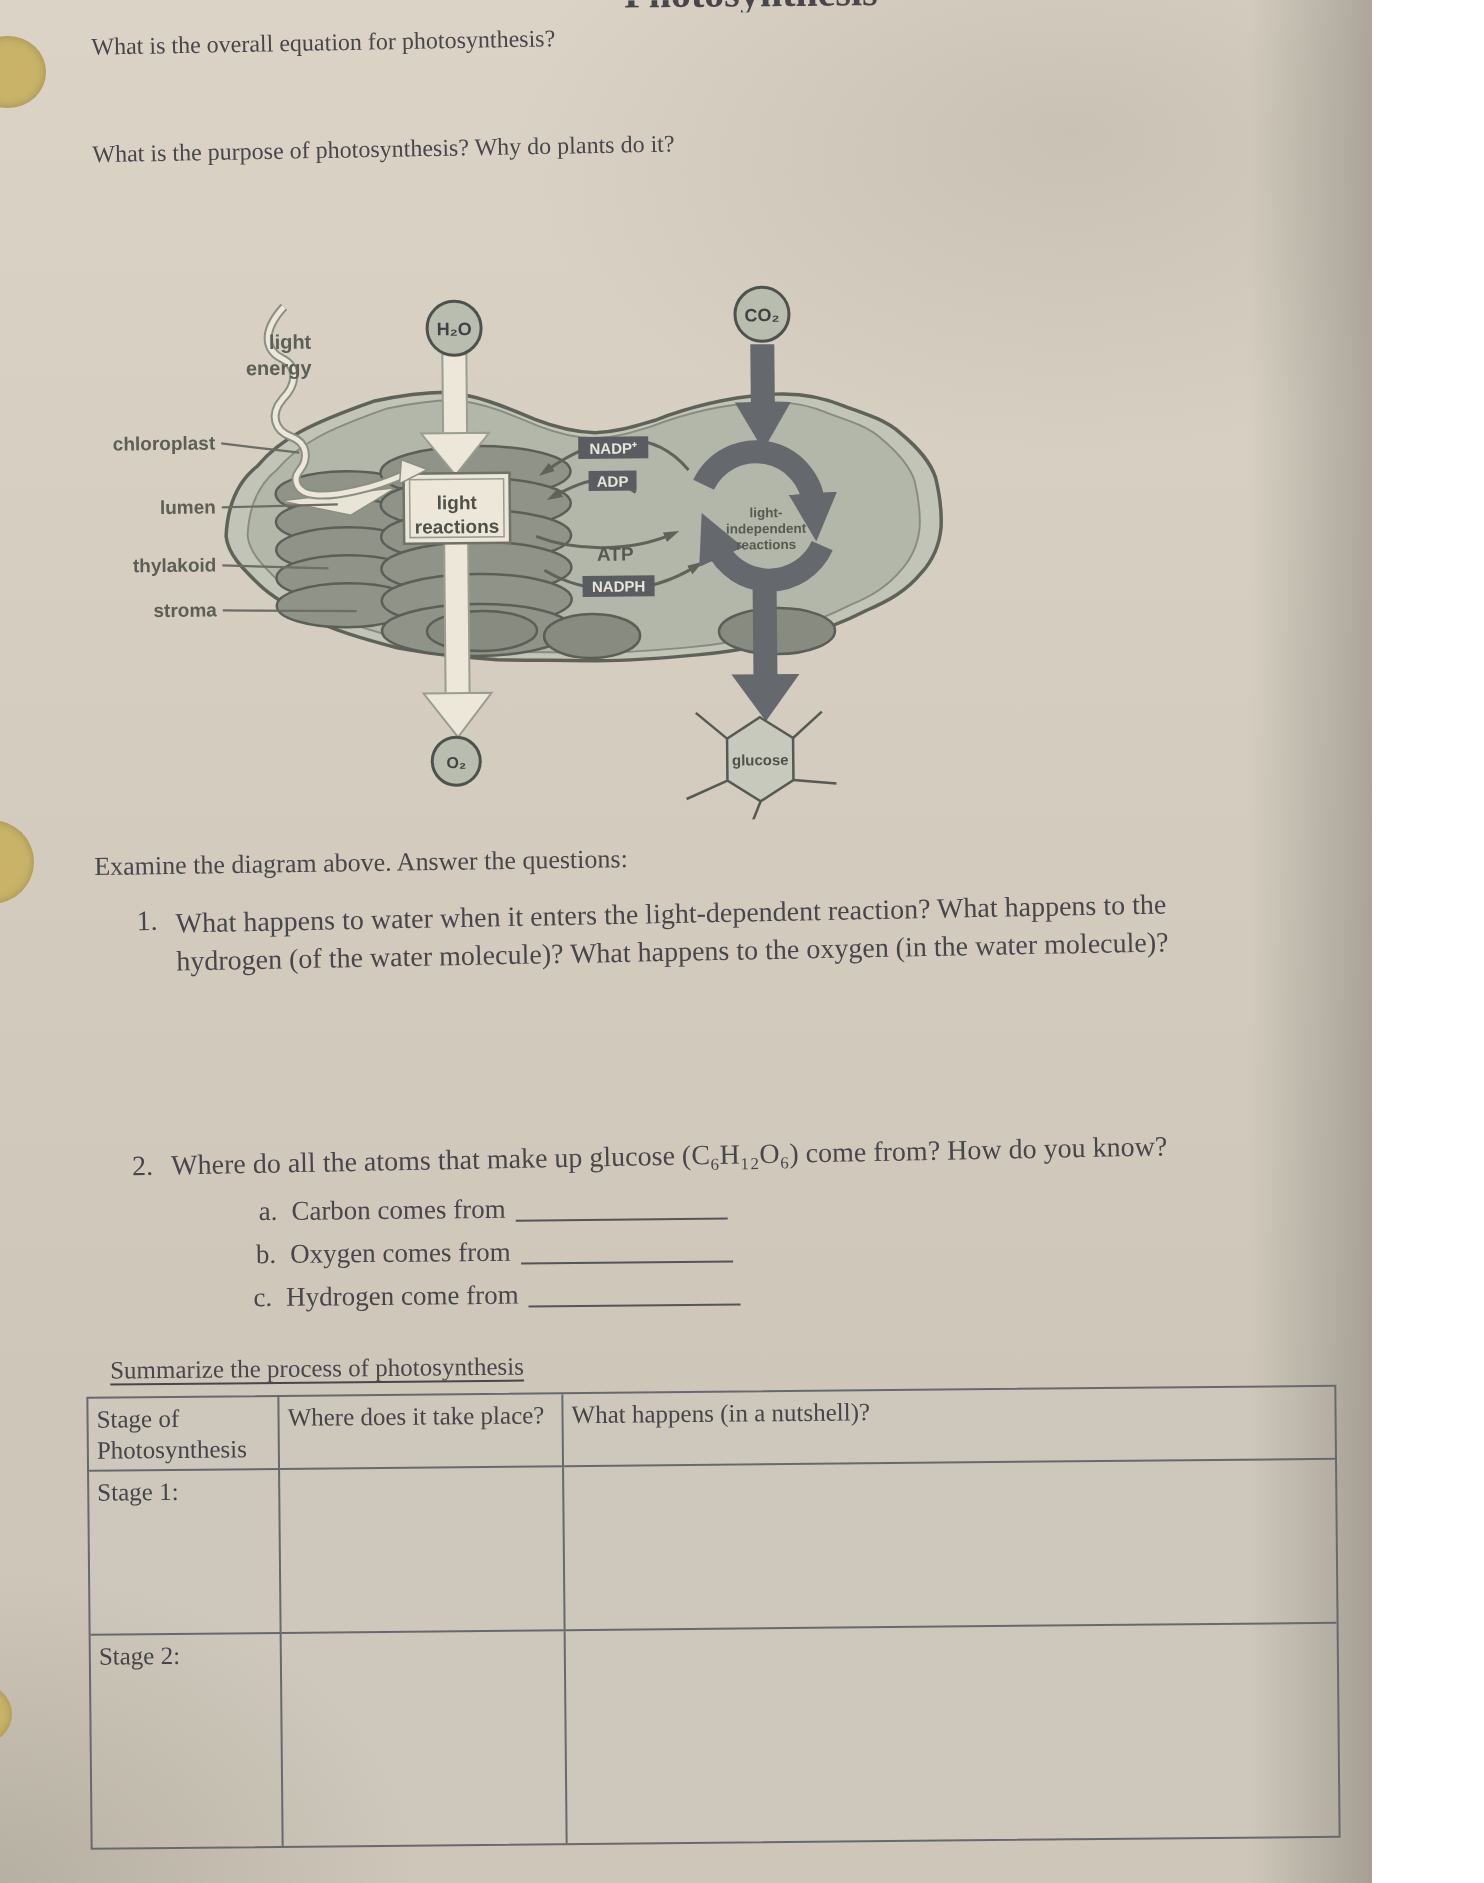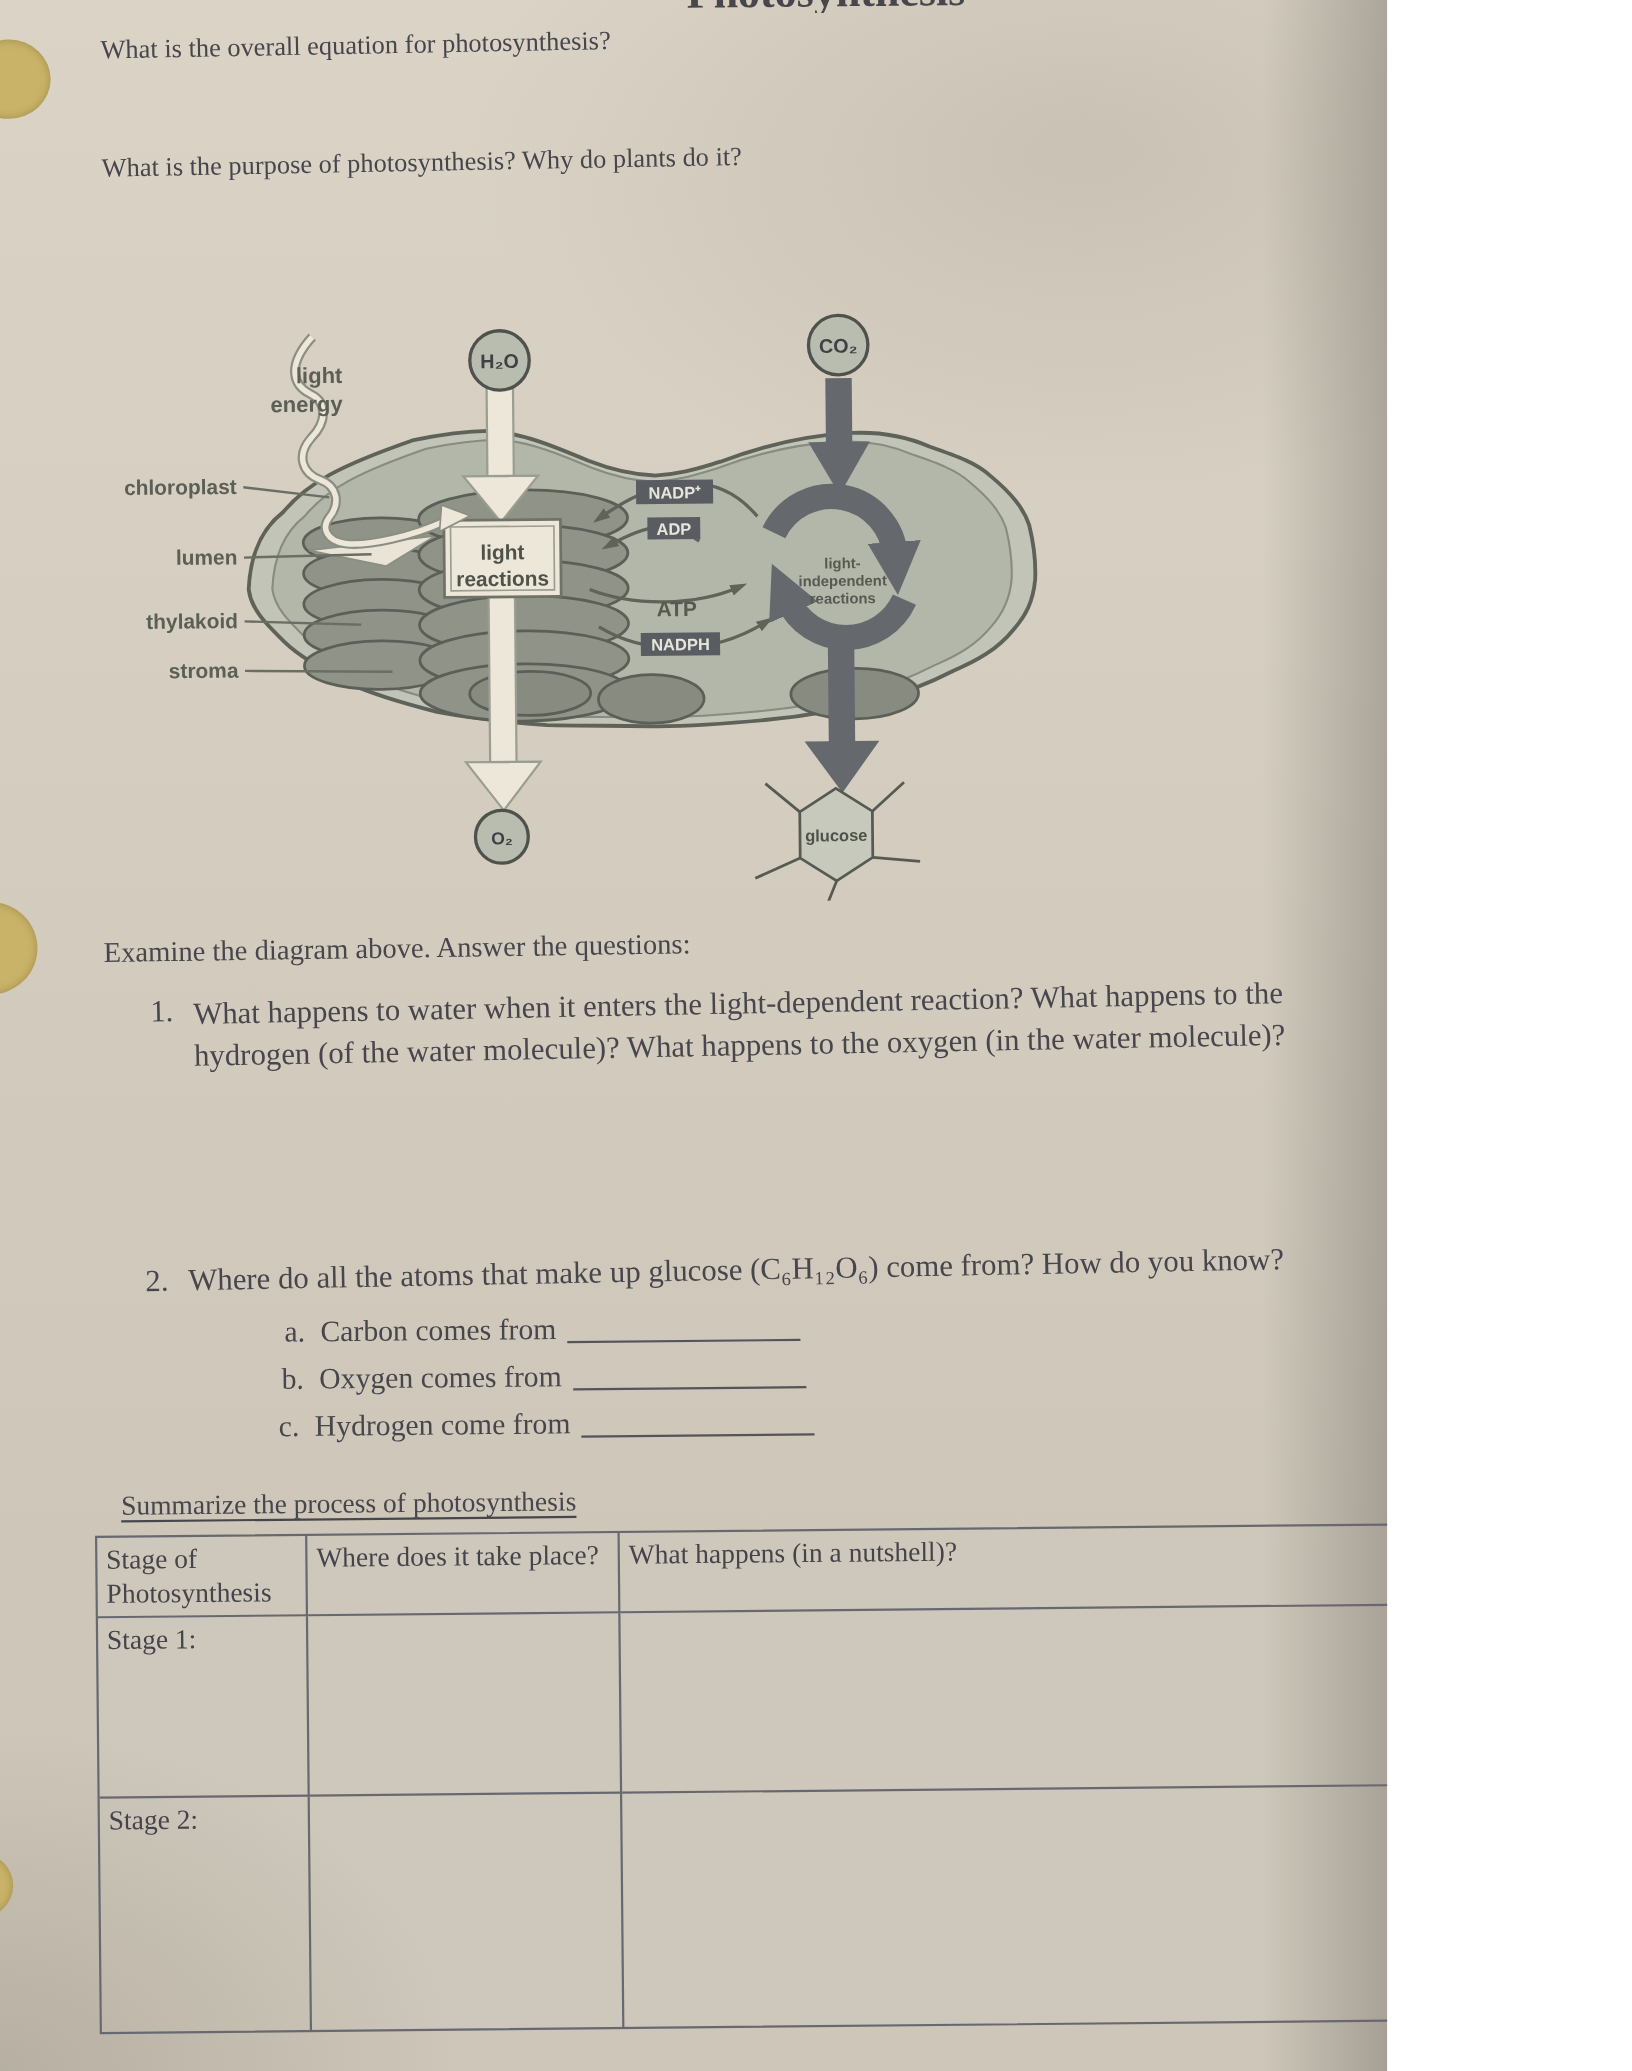--- a/index.html
+++ b/index.html
@@ -1,16 +1,16 @@
 <!DOCTYPE html>
 <html><head>
 <meta charset="utf-8">
 <style>
   html,body{margin:0;padding:0;}
-  .page{position:relative;width:1261px;height:1883px;overflow:hidden;
+  .page{position:relative;width:1372px;height:1883px;overflow:hidden;
     background:
       radial-gradient(900px 520px at 78% 7%, rgba(115,108,94,0.16), transparent 62%),
       radial-gradient(700px 520px at 0% 100%, rgba(90,84,72,0.20), transparent 60%),
       linear-gradient(to right, rgba(0,0,0,0) 91%, rgba(66,61,54,0.28) 100%),
       linear-gradient(to bottom, rgba(255,255,255,0.05), rgba(0,0,0,0.05) 75%),
       #d8d1c3;
     font-family:"Liberation Serif", serif; color:#47464c;}
   .content{position:absolute;left:0;top:0;width:100%;height:100%;
     transform:rotate(-0.55deg);transform-origin:50% 50%;}
   .t{position:absolute;white-space:nowrap;color:#47464c;}

